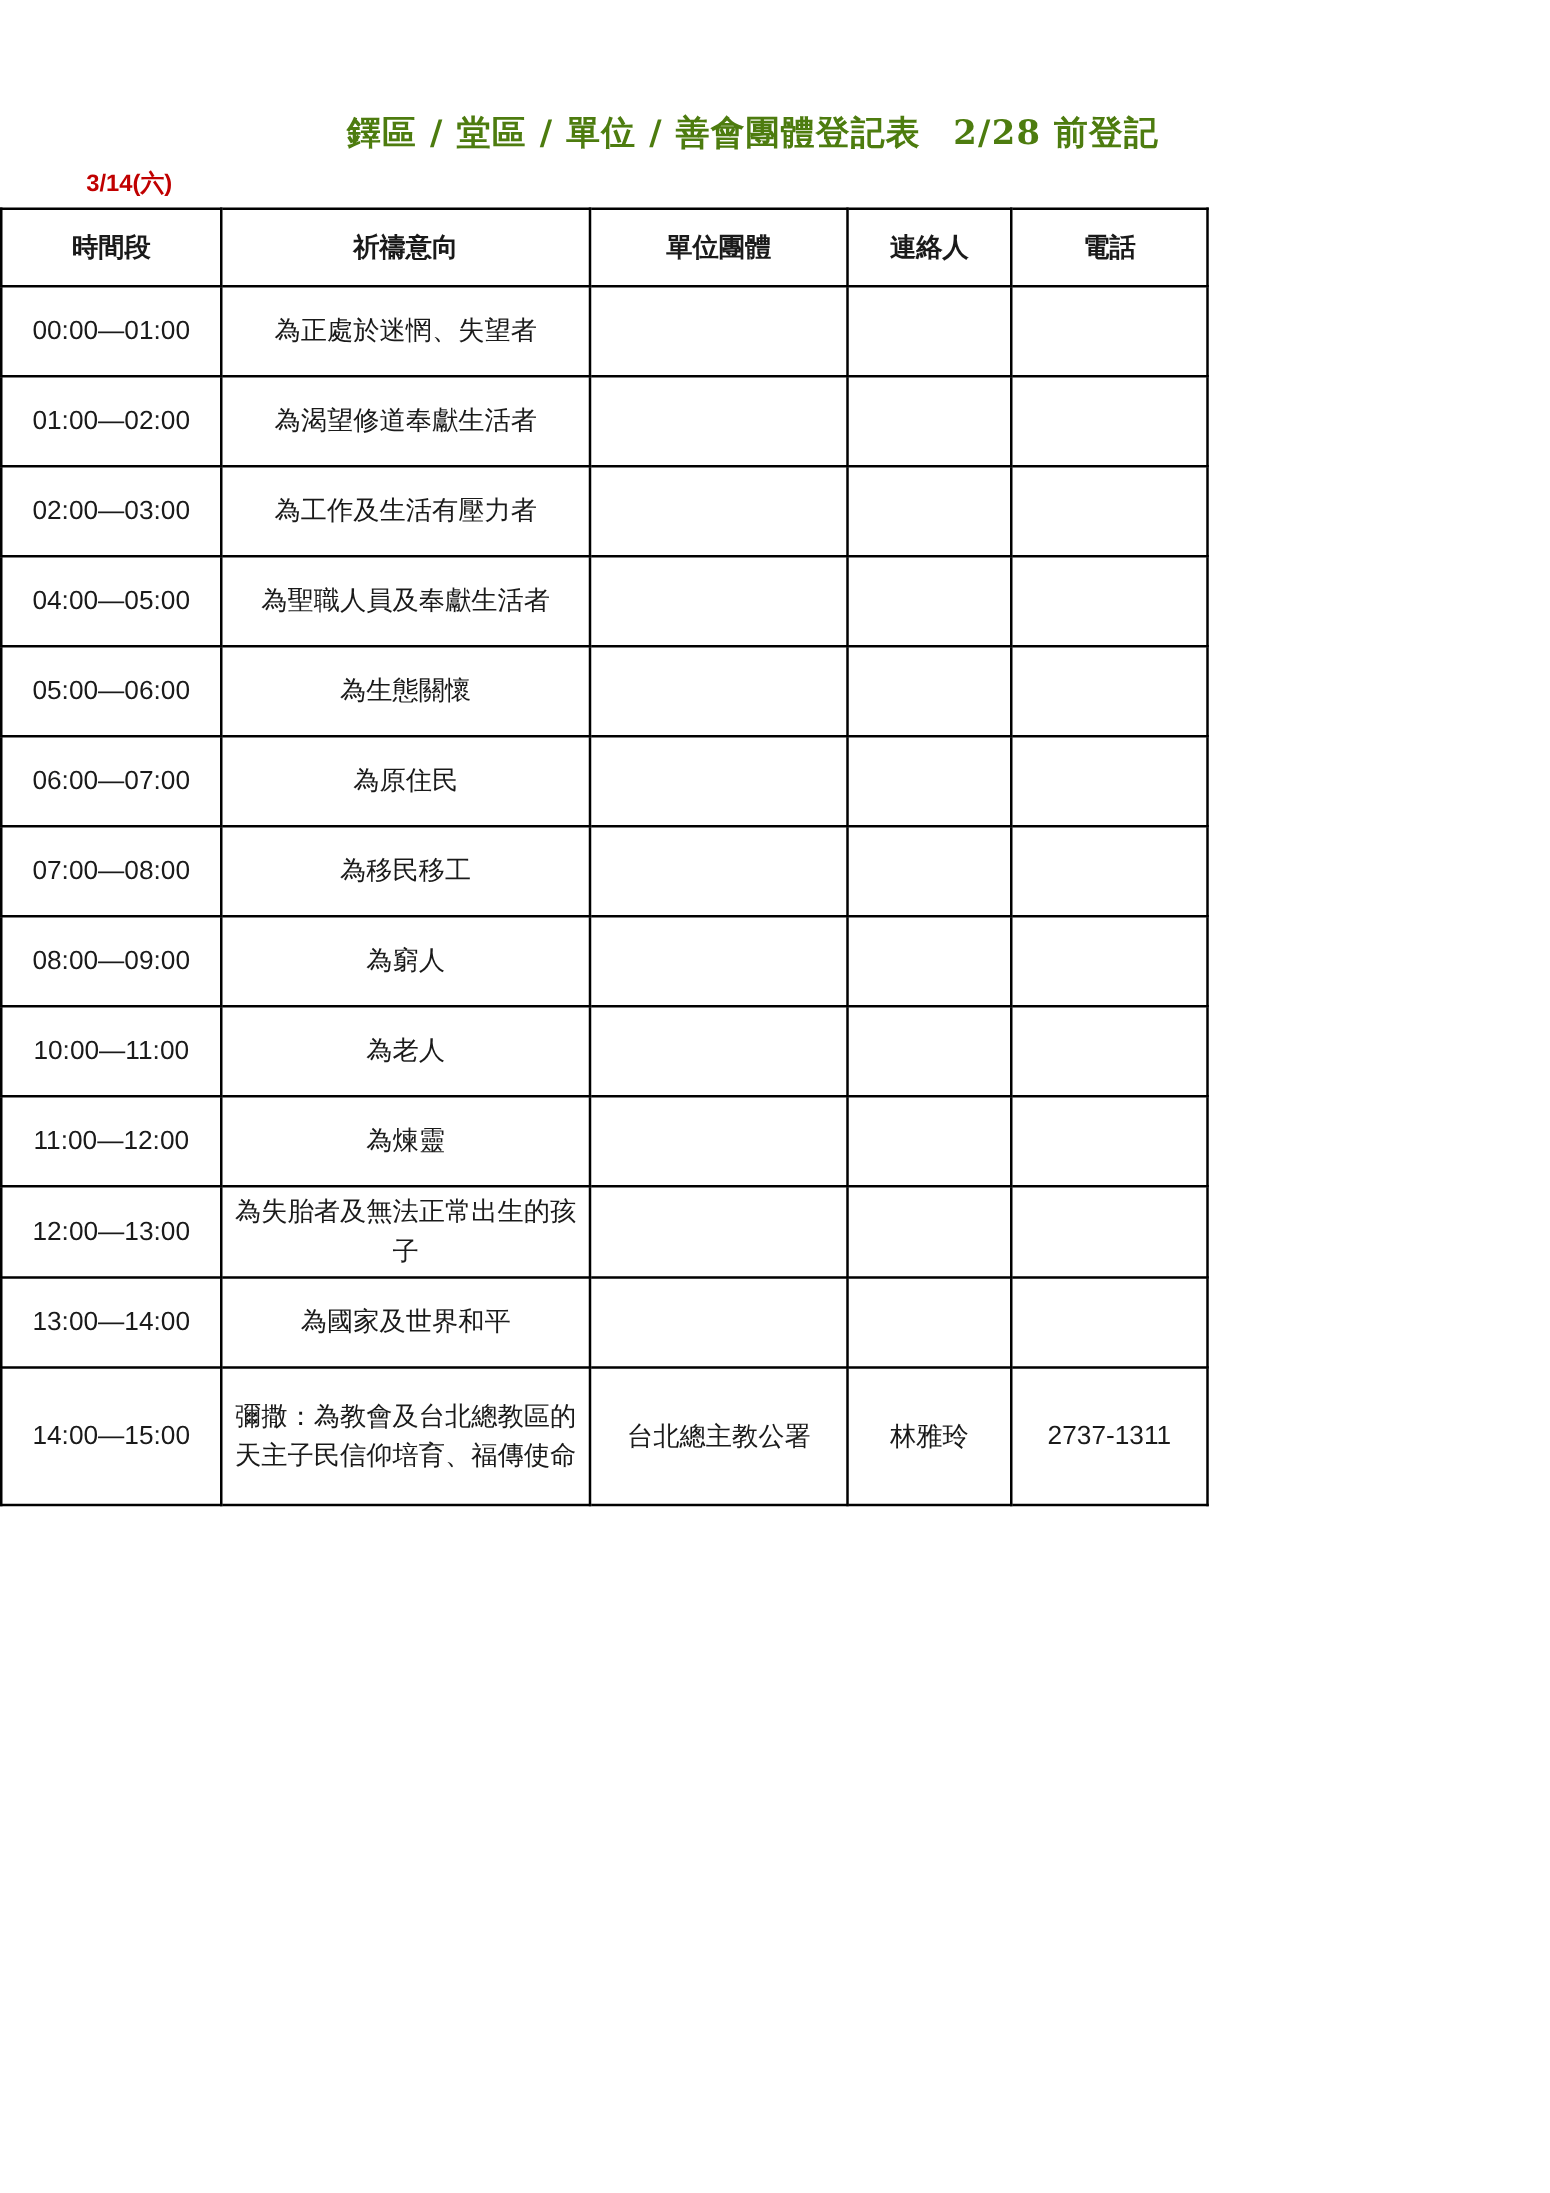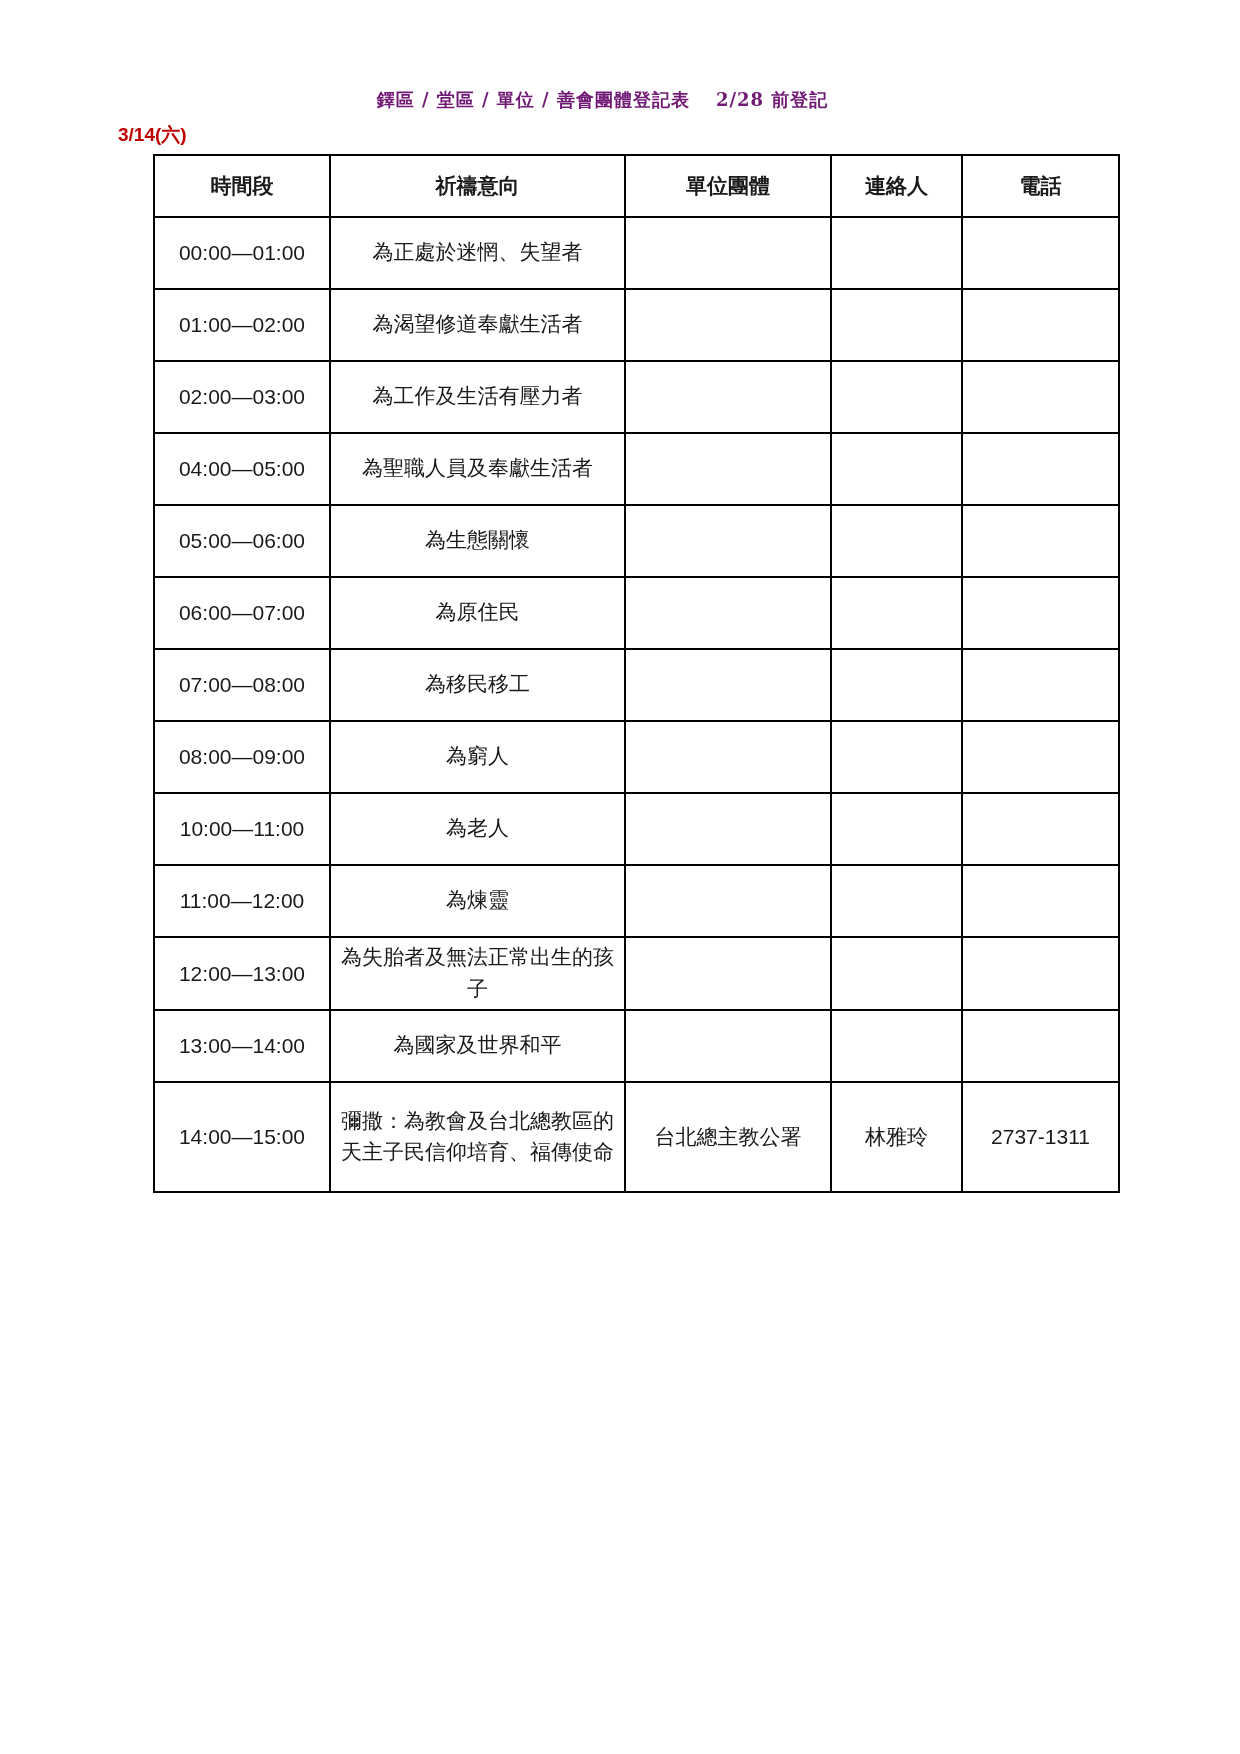--- a/index.html
+++ b/index.html
@@ -14,42 +14,41 @@
     color: #1a1a1a;
     position: relative;
   }
   .doc {
     padding-top: 88px;
   }
   .doc-title {
     width: 965px;
     margin: 0 0 0 120px;
     text-align: center;
-    font-size: 18px;
+    font-size: 27px;
     font-weight: bold;
-    color: #701a75;
+    color: #4d7c0f;
     font-family: "DejaVu Serif", "Liberation Serif", serif;
     letter-spacing: 1px;
     white-space: nowrap;
   }
   .doc-title .deadline {
     margin-left: 26px;
   }
   .date-label {
-    margin: 10px 0 6px 118px;
+    margin: 10px 0 6px 69px;
     font-size: 19px;
     font-weight: bold;
     color: #c00000;
     font-family: "Liberation Sans", sans-serif;
   }
   table.reg-table {
     border-collapse: collapse;
     table-layout: fixed;
     width: 965px;
-    margin-left: 153px;
   }
   table.reg-table th,
   table.reg-table td {
     border: 2px solid #000000;
     text-align: center;
     vertical-align: middle;
     padding: 4px 8px;
     overflow: hidden;
   }
   table.reg-table th {

